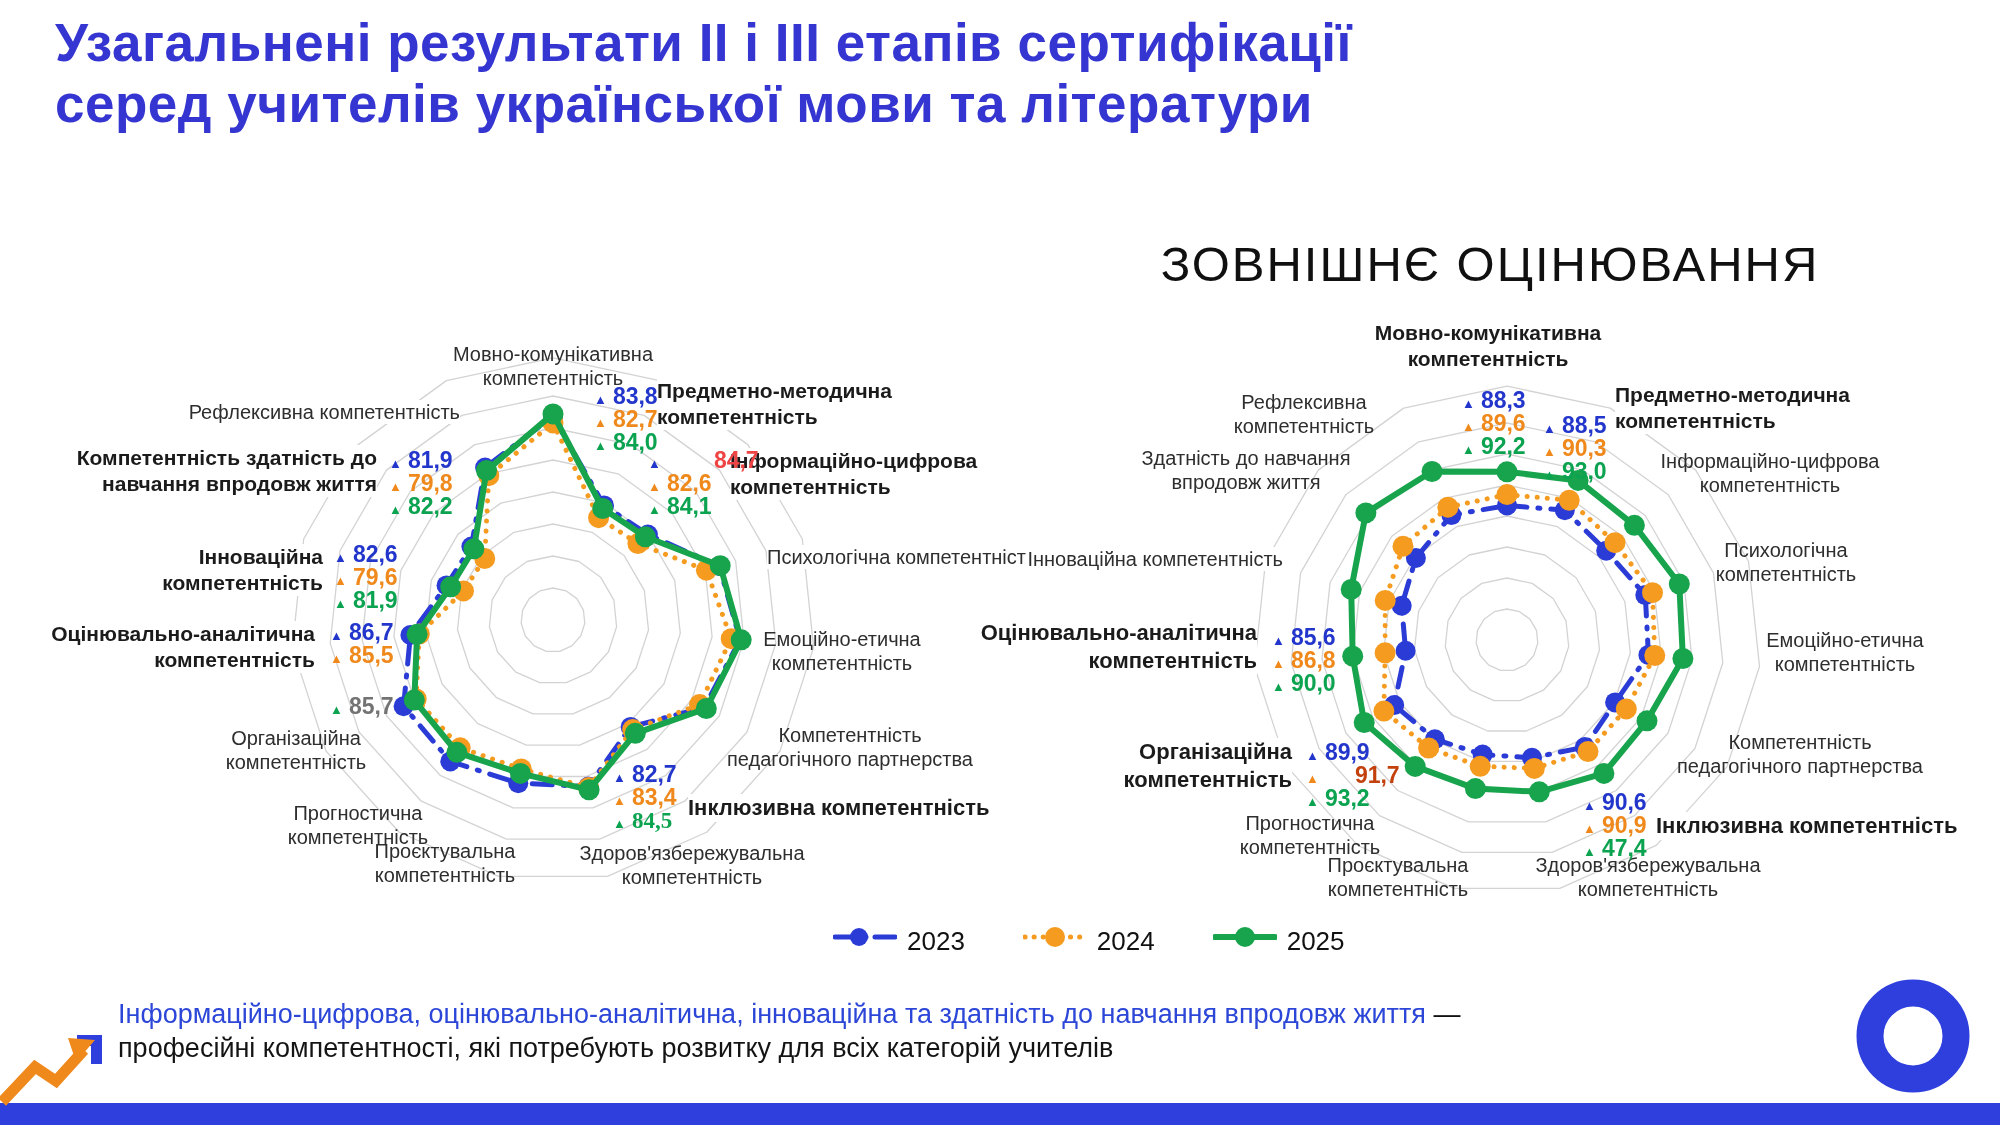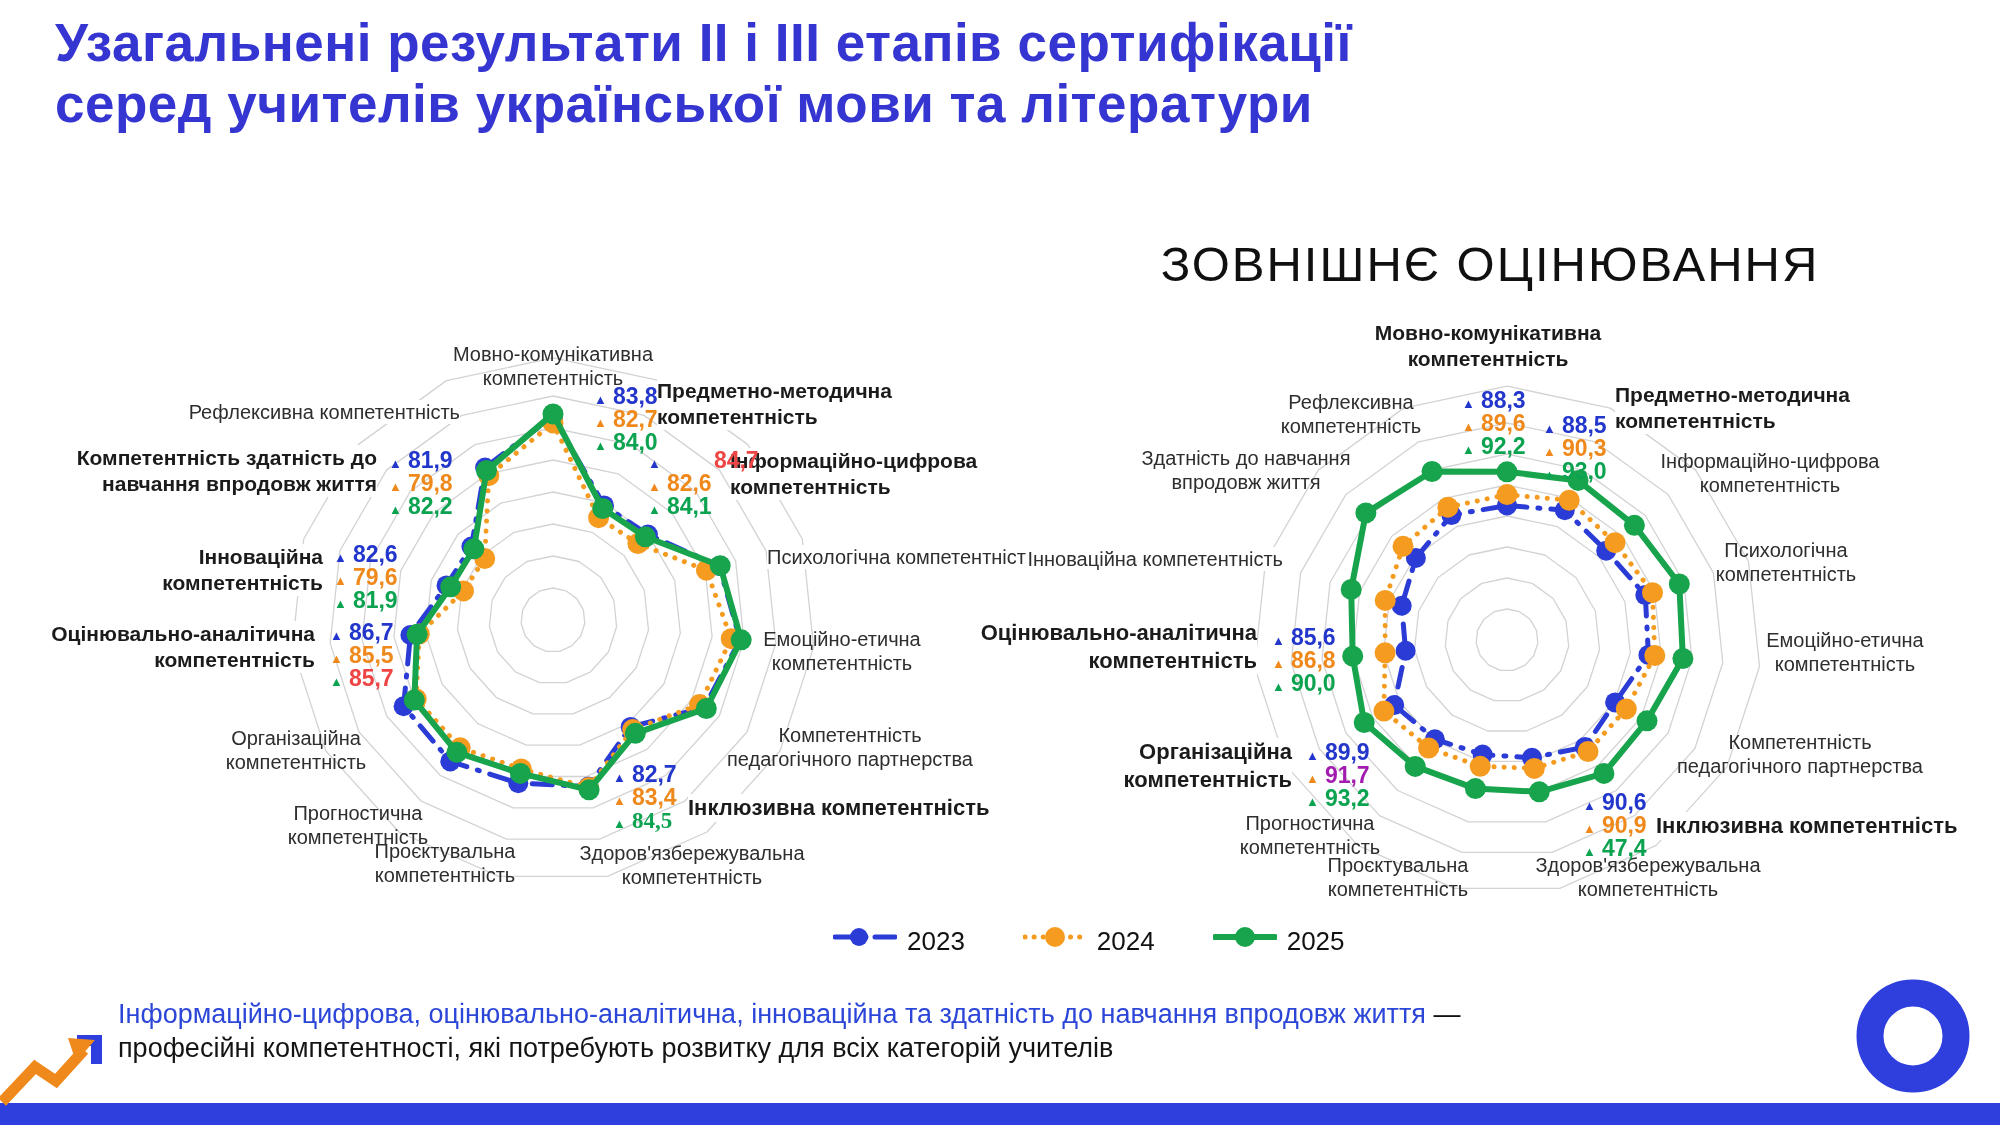--- a/index.html
+++ b/index.html
@@ -267,21 +267,21 @@
         <div class="value-row">
           <span class="value-tri" style="color: rgb(35, 54, 204);">▲</span>
           <span class="value-num" style="color: rgb(35, 54, 204);">86,7</span>
         </div>
         <div class="value-row">
           <span class="value-tri" style="color: rgb(240, 137, 28);">▲</span>
           <span class="value-num" style="color: rgb(240, 137, 28);">85,5</span>
         </div>
         <div class="value-row">
           <span class="value-tri" style="color: rgb(11, 163, 80);">▲</span>
-          <span class="value-num" style="color: #ef4444;">85,7</span>
+          <span class="value-num" style="color: #737373; margin-top: 28px;">85,7</span>
         </div>
       </div>
       <div class="axis-label bold" style="top: 544px; right: 1677px; text-align: right;">
         <div>Інноваційна</div>
         <div>компетентність</div>
       </div>
       <div class="value-stack" style="left: 334px; top: 543px;">
         <div class="value-row">
           <span class="value-tri" style="color: rgb(35, 54, 204);">▲</span>
           <span class="value-num" style="color: rgb(35, 54, 204);">82,6</span>
@@ -401,21 +401,21 @@
         <div>Організаційна</div>
         <div>компетентність</div>
       </div>
       <div class="value-stack" style="left: 1306px; top: 741px;">
         <div class="value-row">
           <span class="value-tri" style="color: rgb(35, 54, 204);">▲</span>
           <span class="value-num" style="color: rgb(35, 54, 204);">89,9</span>
         </div>
         <div class="value-row">
           <span class="value-tri" style="color: rgb(240, 137, 28);">▲</span>
-          <span class="value-num" style="color: #a21caf;">91,7</span>
+          <span class="value-num" style="color: #c2410c; margin-left: 30px;">91,7</span>
         </div>
         <div class="value-row">
           <span class="value-tri" style="color: rgb(11, 163, 80);">▲</span>
           <span class="value-num" style="color: rgb(11, 163, 80);">93,2</span>
         </div>
       </div>
       <div class="axis-label bold big" style="top: 619px; right: 743px; text-align: right;">
         <div>Оцінювально-аналітична</div>
         <div>компетентність</div>
       </div>
@@ -433,21 +433,21 @@
           <span class="value-num" style="color: rgb(11, 163, 80);">90,0</span>
         </div>
       </div>
       <div class="axis-label" style="top: 547px; right: 717px; text-align: right;">
         <div>Інноваційна компетентність</div>
       </div>
       <div class="axis-label" style="top: 446px; left: 996px; width: 500px; text-align: center; background: none;">
         <div>Здатність до навчання</div>
         <div>впродовж життя</div>
       </div>
-      <div class="axis-label" style="top: 390px; left: 1101px; width: 500px; text-align: center; background: none;">
+      <div class="axis-label" style="top: 390px; left: 1054px; width: 500px; text-align: center; background: none;">
         <div>Рефлексивна</div>
         <div>компетентність</div>
       </div>
     </div>
 
   <div id="legend">
     <div class="legend-item">
       <svg width="64" height="22">
         <line x1="2" y1="11" x2="62" y2="11" stroke="#2b3cd6" stroke-width="5" stroke-dasharray="20 9 2 9" stroke-linecap="round"></line>
         <circle cx="26" cy="11" r="9" fill="#2b3cd6"></circle>

